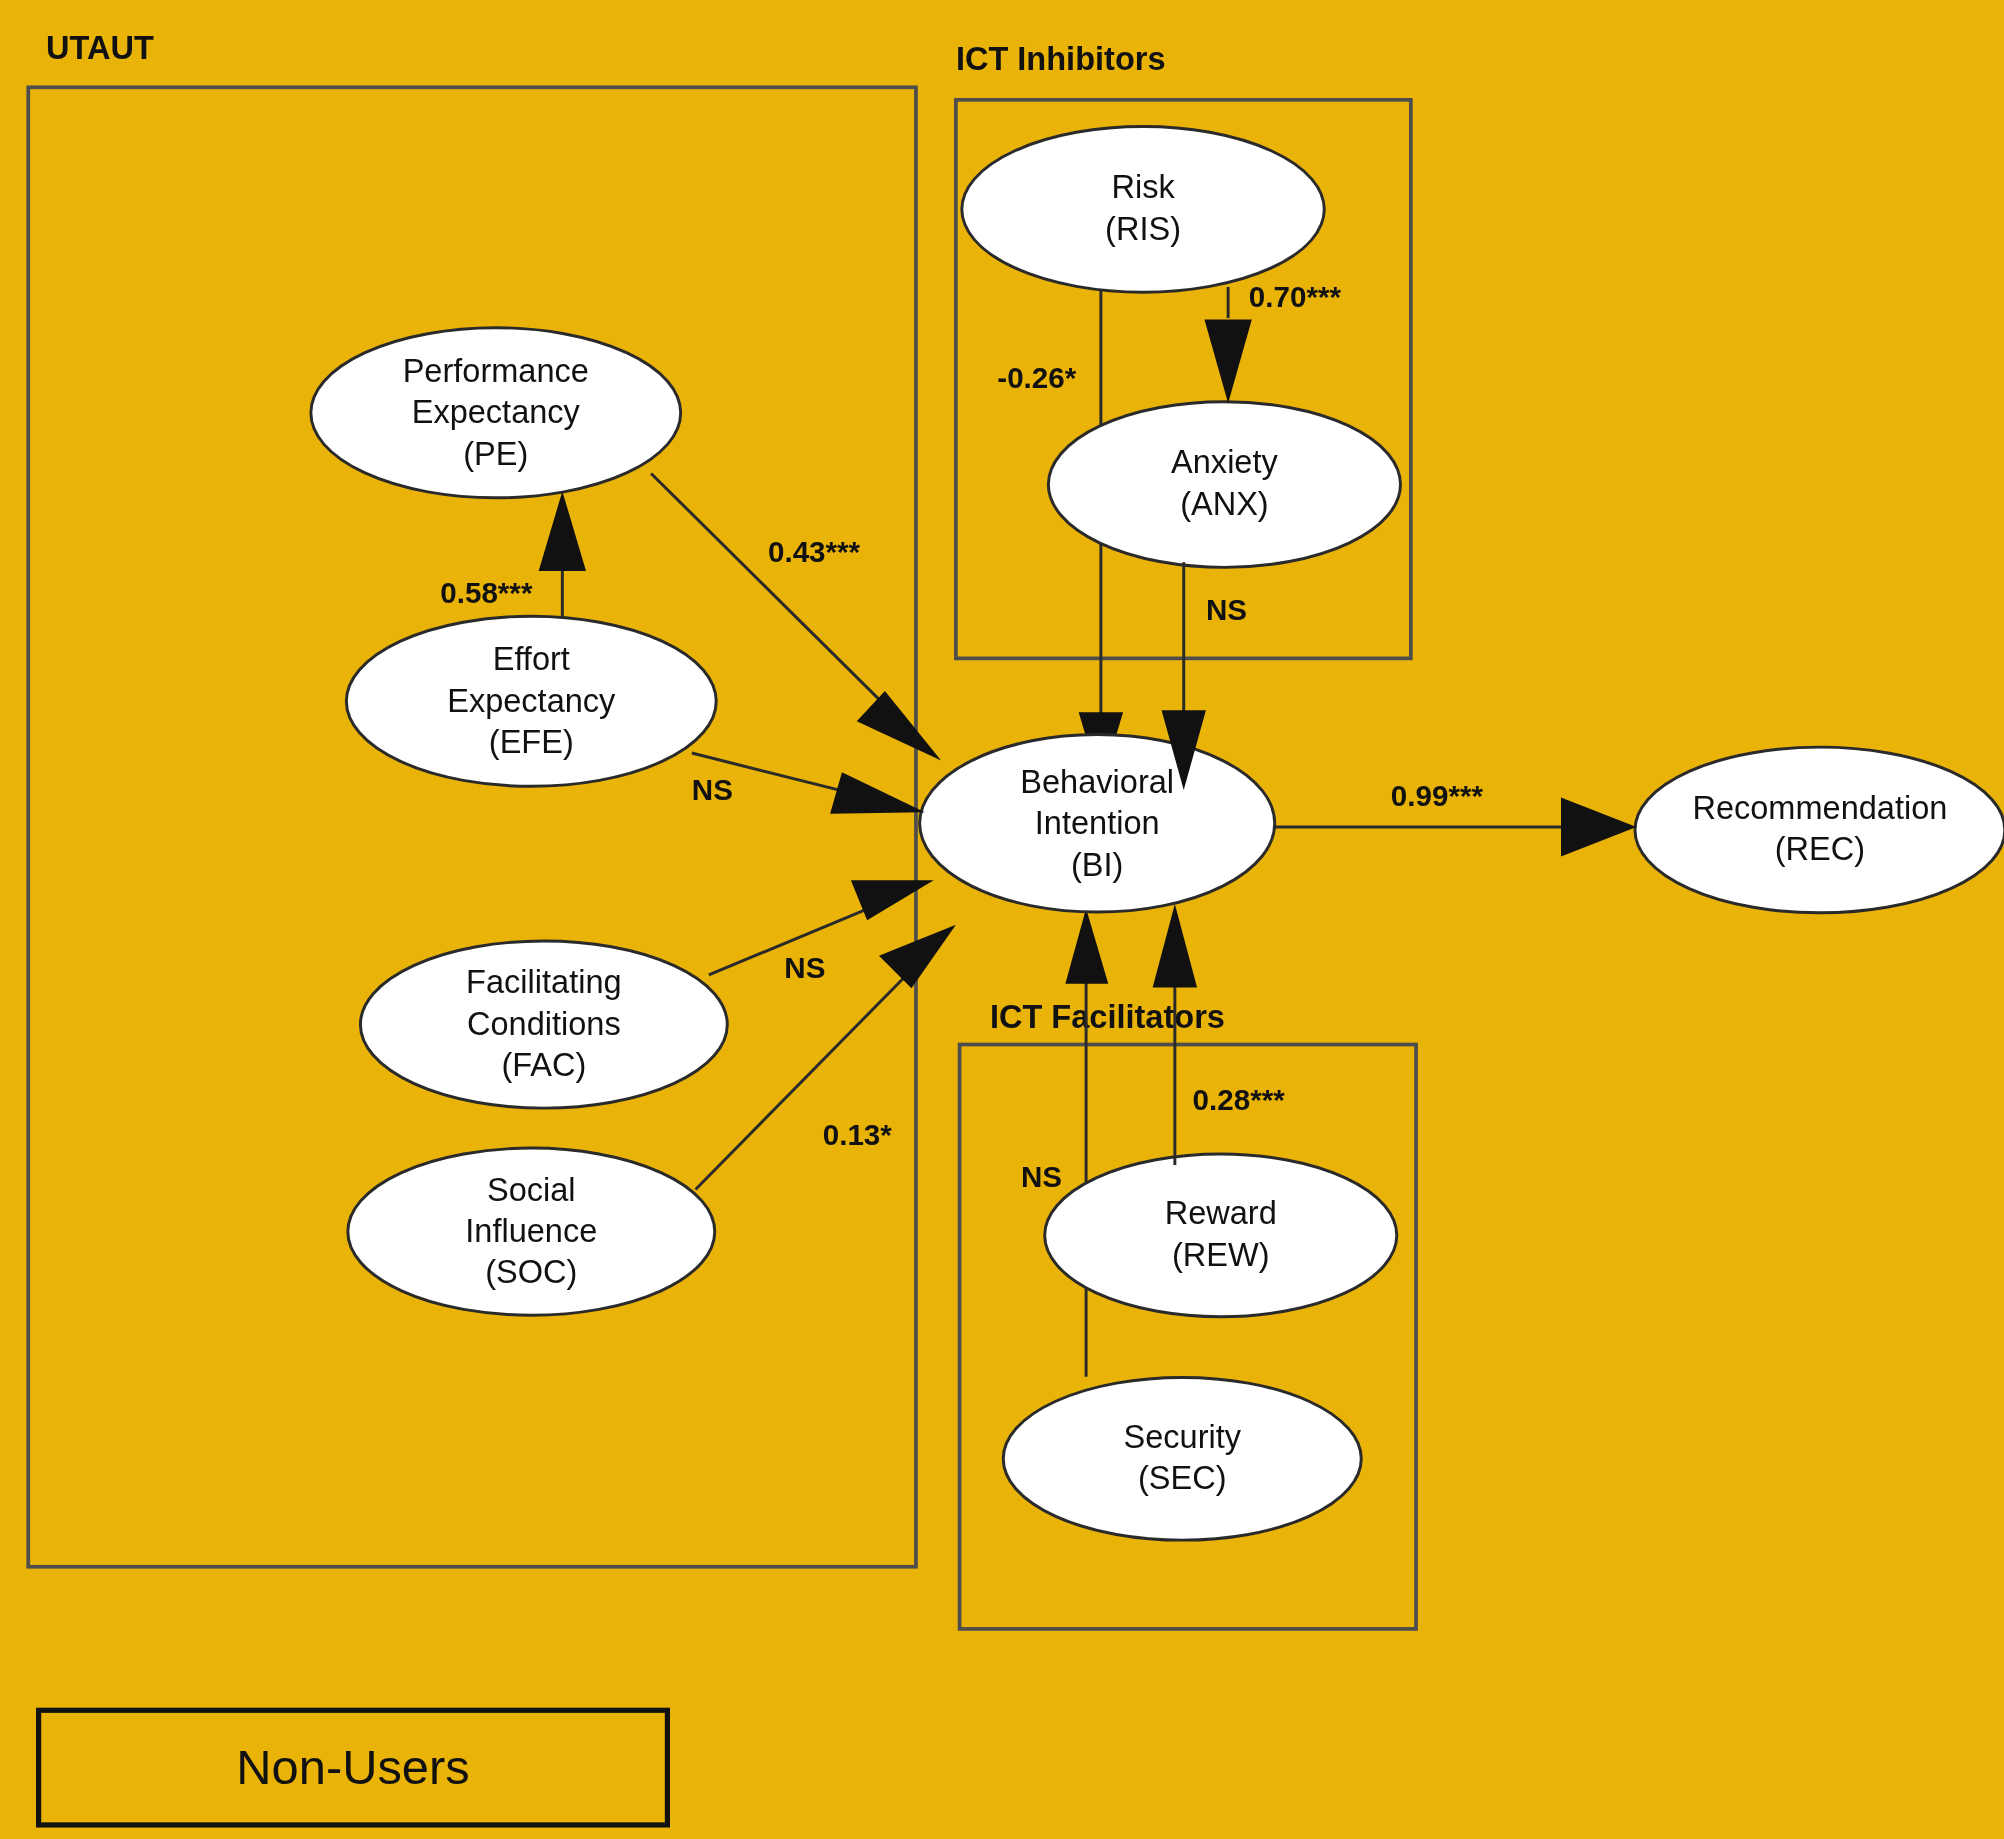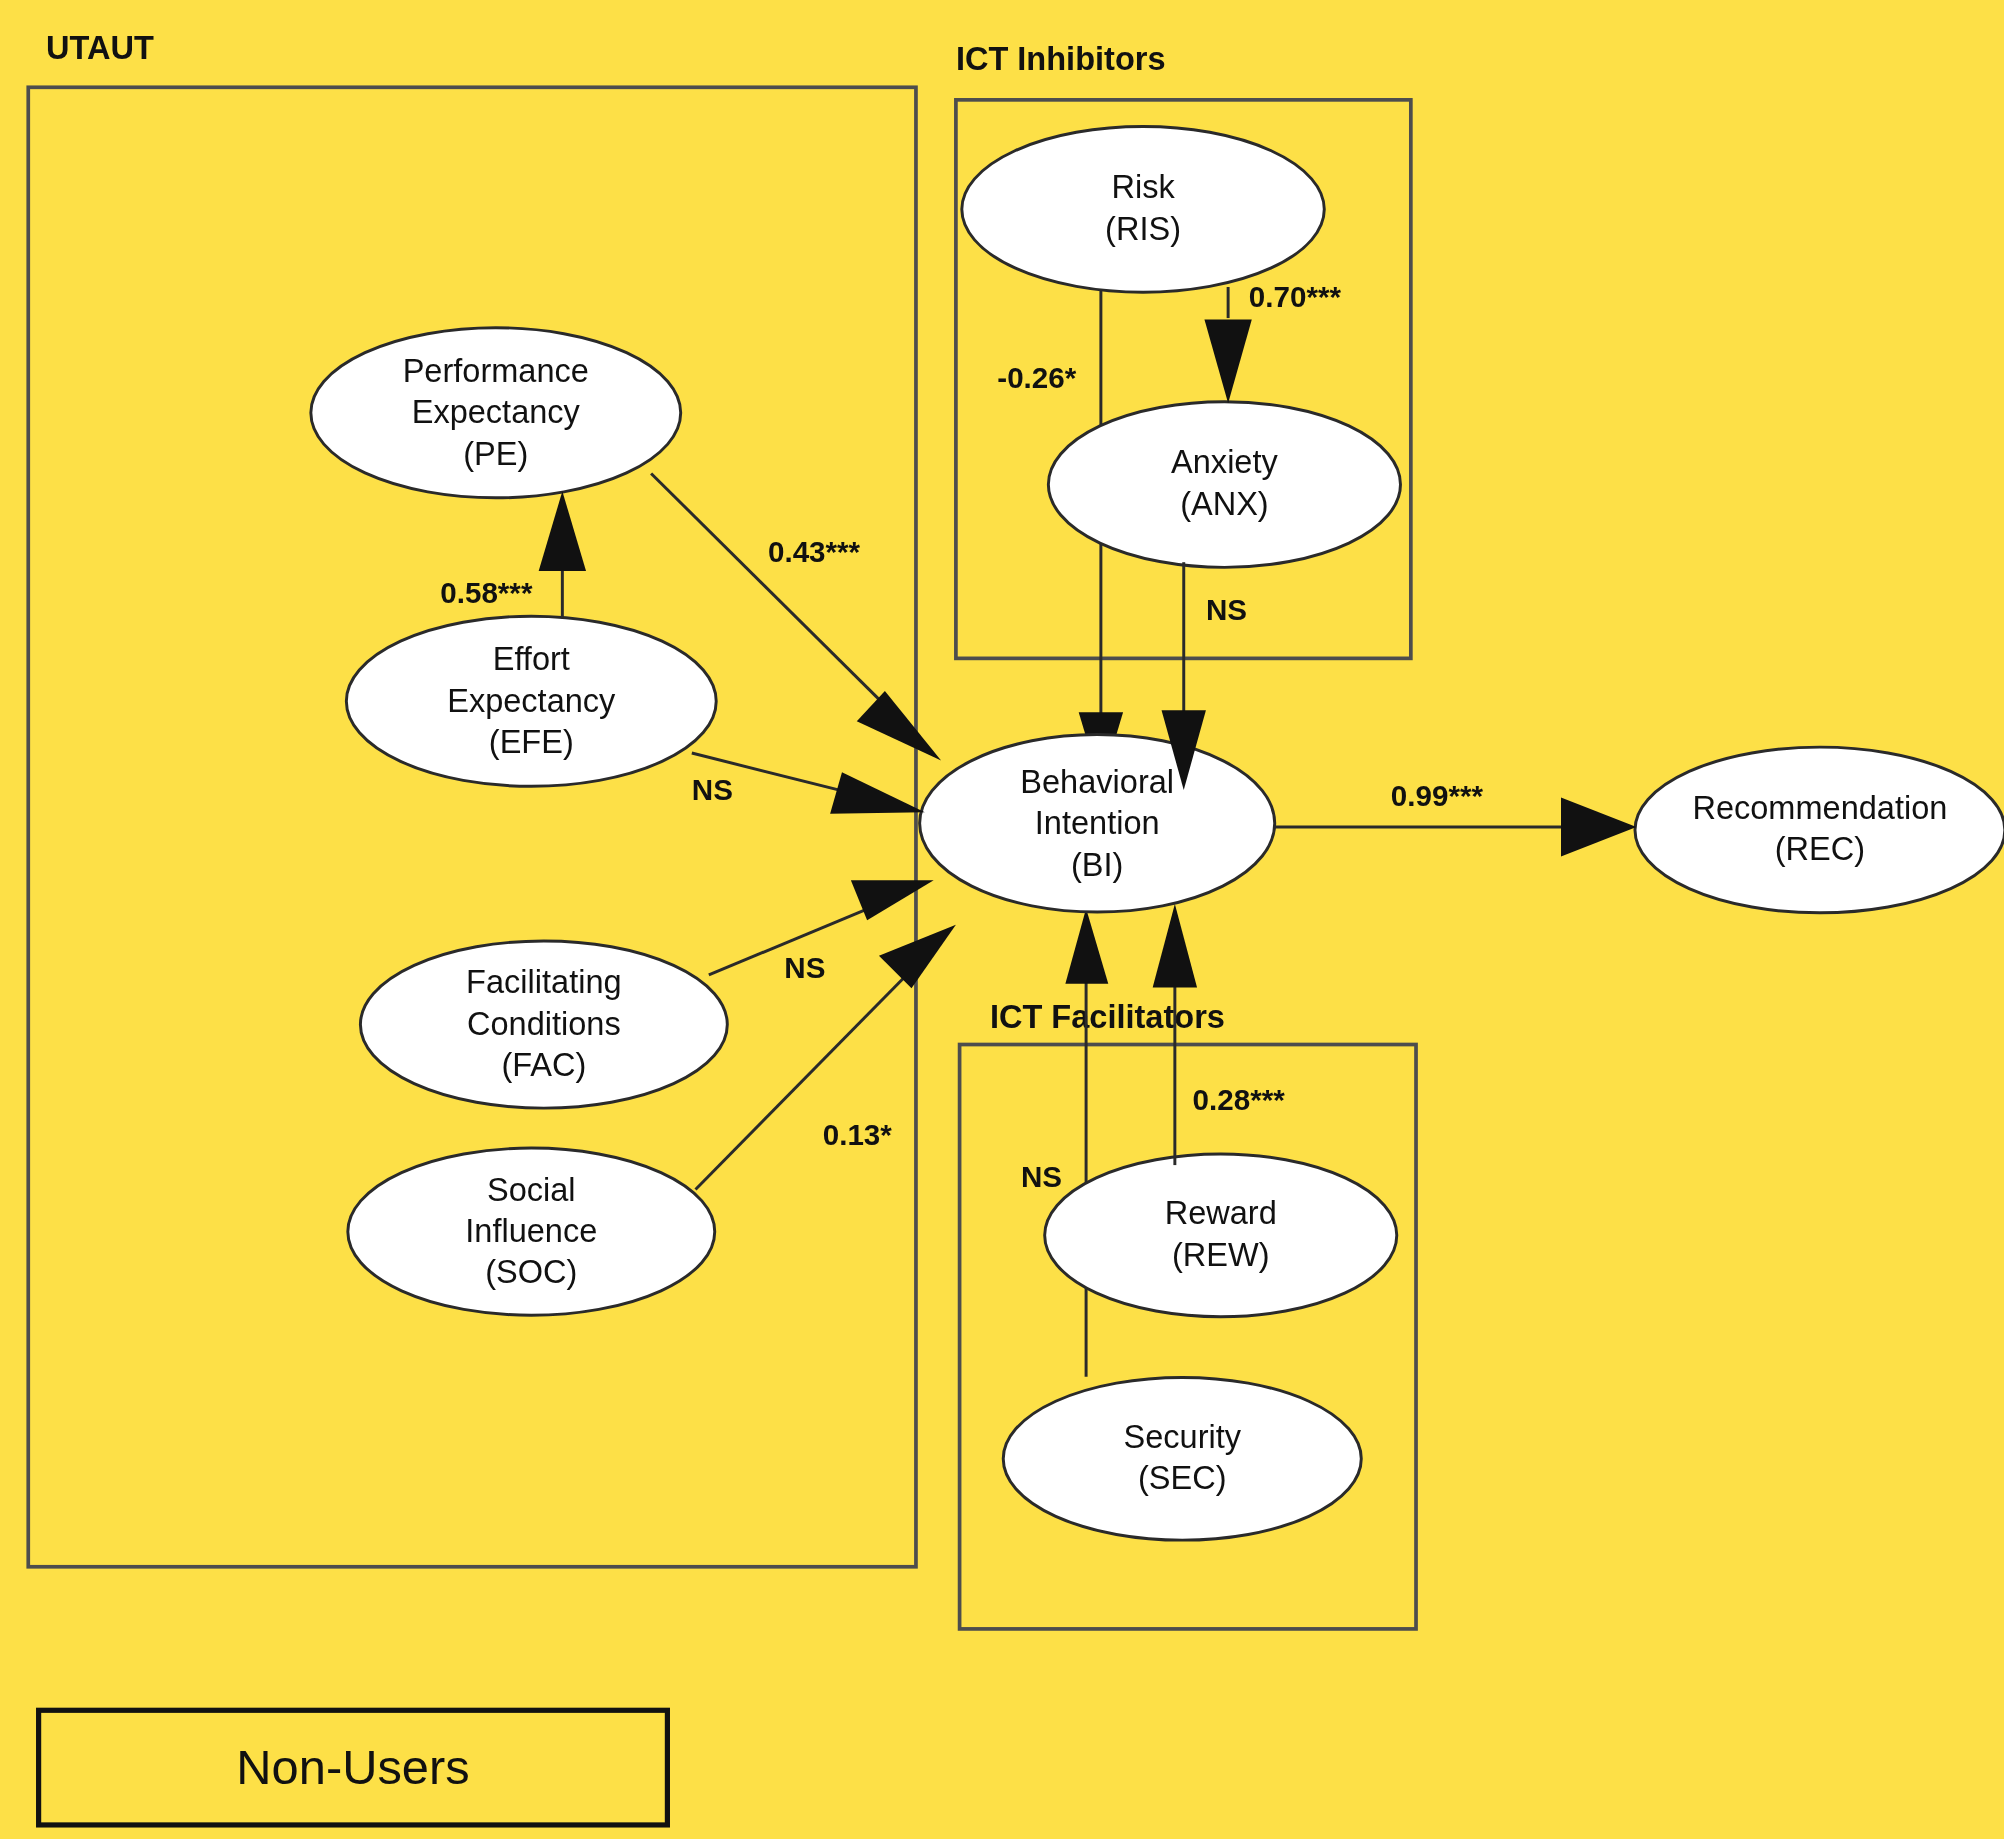--- a/index.html
+++ b/index.html
@@ -1,17 +1,17 @@
 <!DOCTYPE html>
 <html style="font-size:12px"><head>
 <meta charset="utf-8">
 <style>
   html,body{margin:0;padding:0;background:#ffffff;}
   body{font-family:"Liberation Sans", sans-serif;}
-  #stage{position:relative;width:2005px;height:1839px;background:#fde047;overflow:hidden;}
+  #stage{position:relative;width:2005px;height:1839px;background:#eab308;overflow:hidden;}
   svg{display:block;}
   .grp-title{font-family:"Liberation Sans", sans-serif;font-size:44px;font-weight:bold;fill:#111;}
   .node-text{font-family:"Liberation Sans", sans-serif;font-size:44px;fill:#111;text-anchor:middle;}
   .edge-label{font-family:"Liberation Sans", sans-serif;font-size:40px;font-weight:bold;fill:#111;}
   .legend-text{font-family:"Liberation Sans", sans-serif;font-size:66px;fill:#111;text-anchor:middle;}
   .grp-box{fill:none;stroke:#4d4d4d;stroke-width:5;}
   .legend-box{fill:none;stroke:#111;stroke-width:7;}
   .ellipse{fill:#ffffff;stroke:#2a2a2a;stroke-width:4;}
   .edge{fill:none;stroke:#2a2a2a;stroke-width:4;}
   .arrowfill{fill:#111;stroke:none;}

